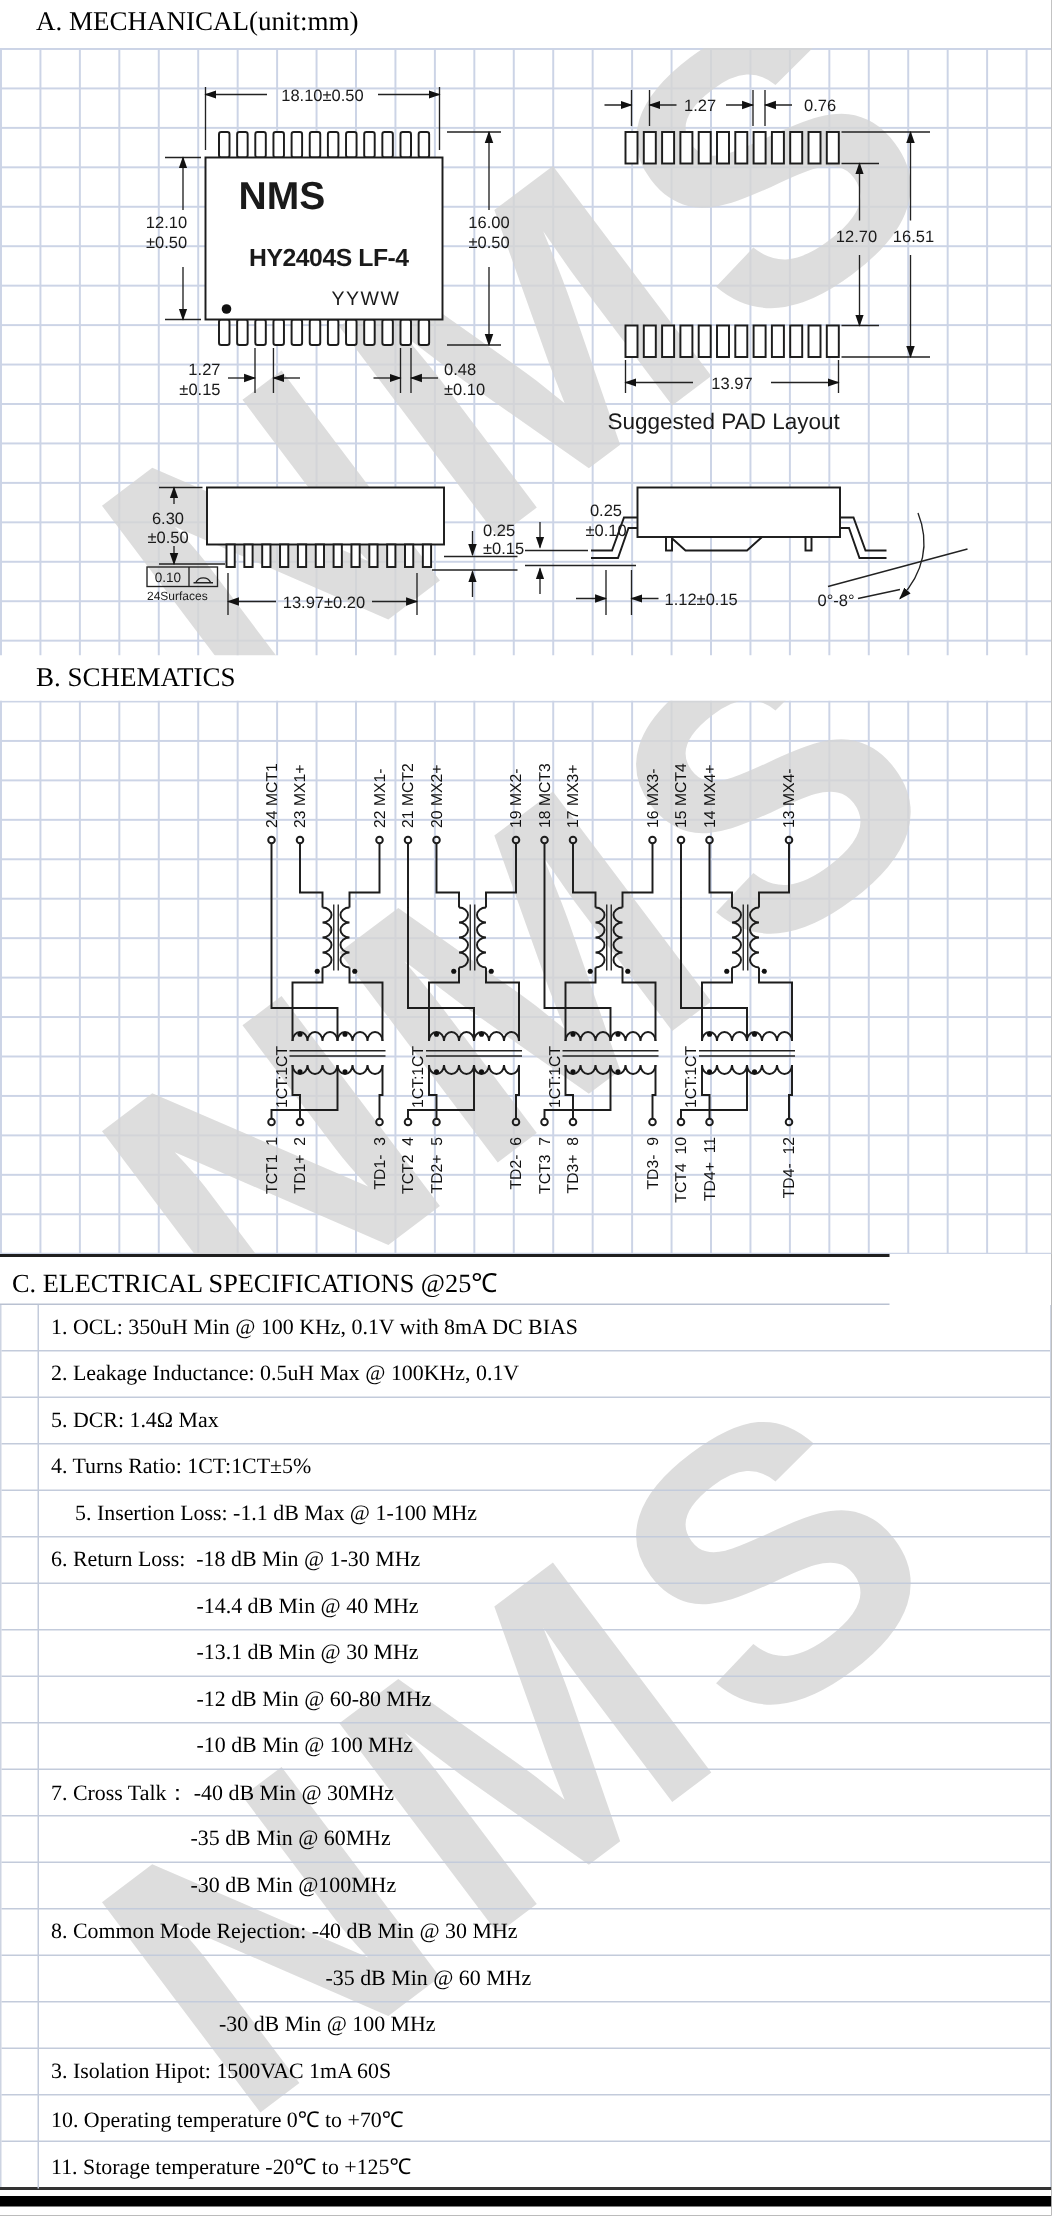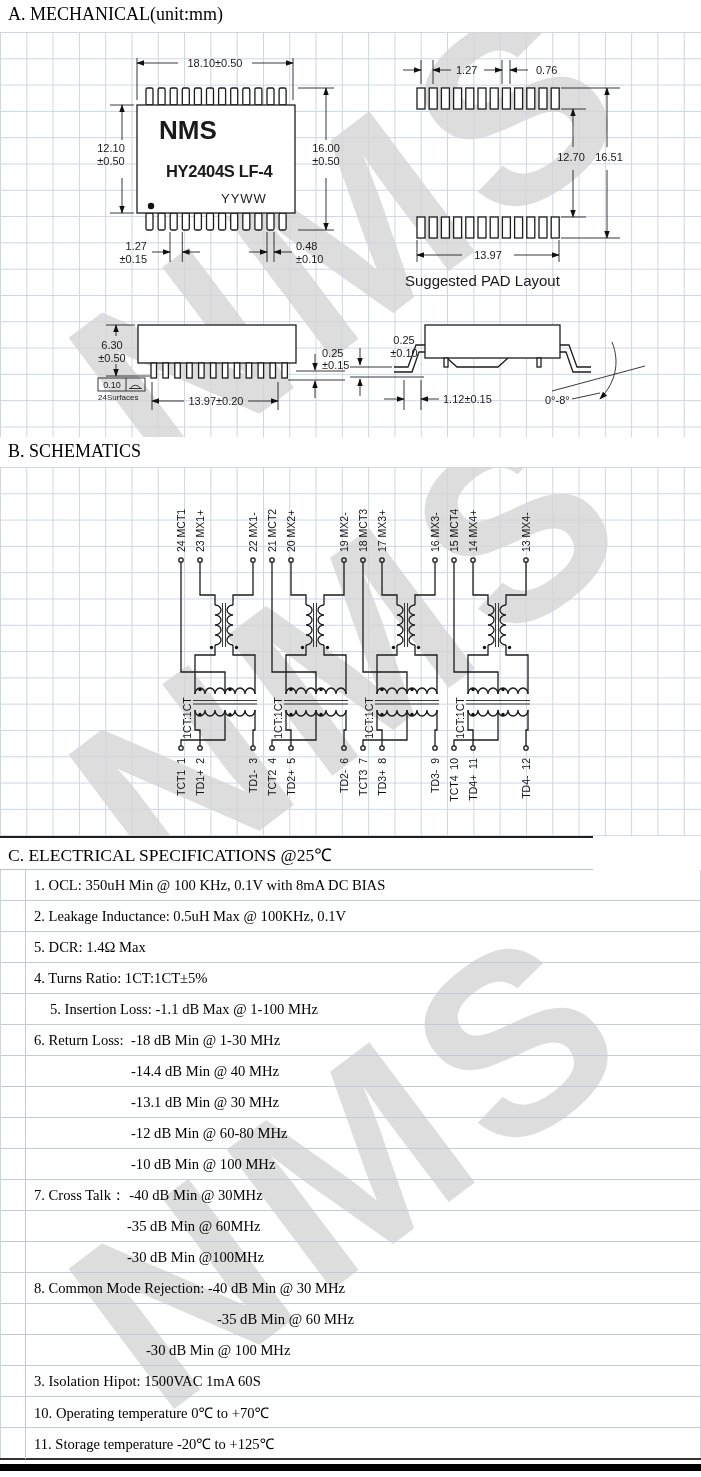--- a/index.html
+++ b/index.html
@@ -7,21 +7,21 @@
         font-family:"Liberation Serif",serif;color:#000;}
   .grid-bg{position:absolute;left:0;width:701px;background:#fff;
     background-image:linear-gradient(to right,#ccd4e6 1px,transparent 1px),
                      linear-gradient(to bottom,#ccd4e6 1px,transparent 1px);
     background-size:26.3px 26.3px;}
   .wm{position:absolute;left:0;width:701px;display:flex;align-items:center;justify-content:center;
       overflow:hidden;pointer-events:none;z-index:2;}
   .wm span{font-family:"Liberation Sans",sans-serif;font-weight:900;font-size:255px;
       color:#d5d5d5;opacity:.8;transform:rotate(-37deg);letter-spacing:14px;line-height:1;}
   .sec-title{position:absolute;left:0;width:701px;background:#fff;z-index:3;
-      font-size:18px;padding:4px 0 2px 8px;box-sizing:border-box;}
+      font-size:18px;padding:4px 0 2px 24px;box-sizing:border-box;}
   svg.layer{position:absolute;left:0;z-index:3;}
   svg .ln{stroke:#1c1c1c;stroke-width:1.3;fill:none;}
   svg .thin{stroke:#222;stroke-width:0.9;fill:none;}
   svg .part{fill:#fff;stroke:#1c1c1c;stroke-width:1.3;}
   svg text{fill:#1a1a1a;font-family:"Liberation Sans",sans-serif;font-size:11px;white-space:pre;}
   svg text.big{font-size:26px;font-weight:900;letter-spacing:0px;}
   svg text.pn{font-size:16.5px;font-weight:bold;letter-spacing:-0.3px;}
   svg text.yw{font-size:13px;letter-spacing:1px;}
   svg text.cap{font-size:15px;}
   svg text.tiny{font-size:8px;}

